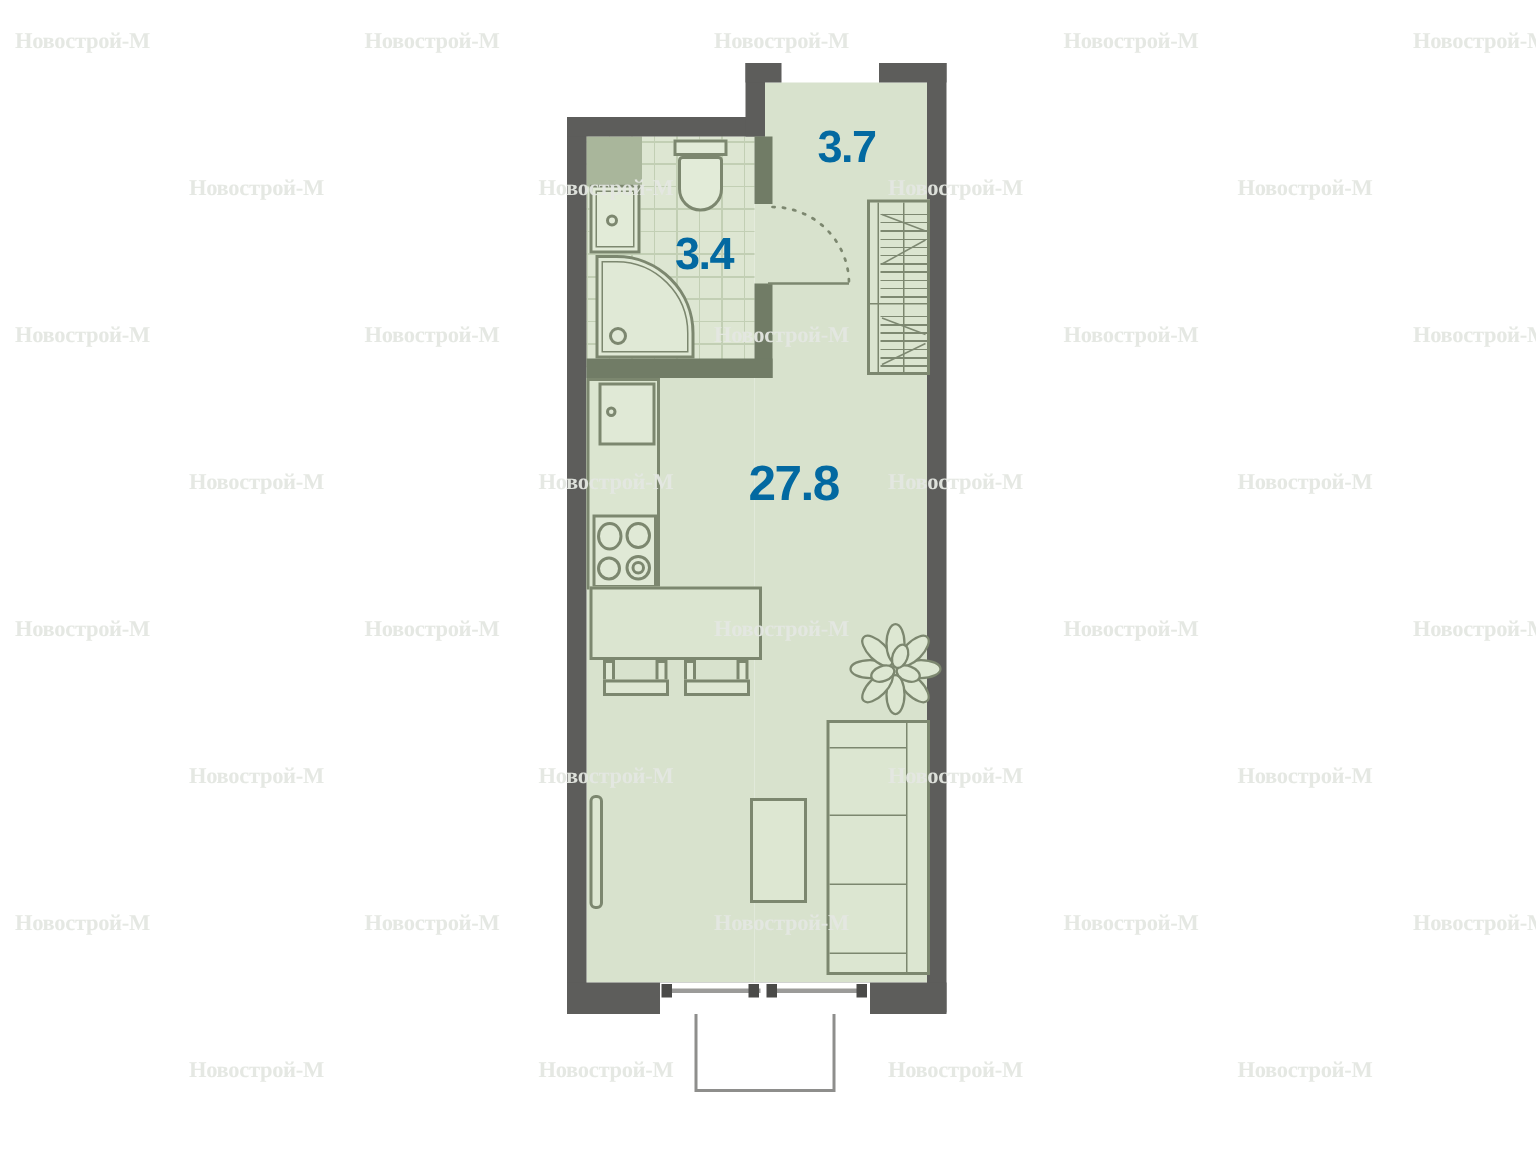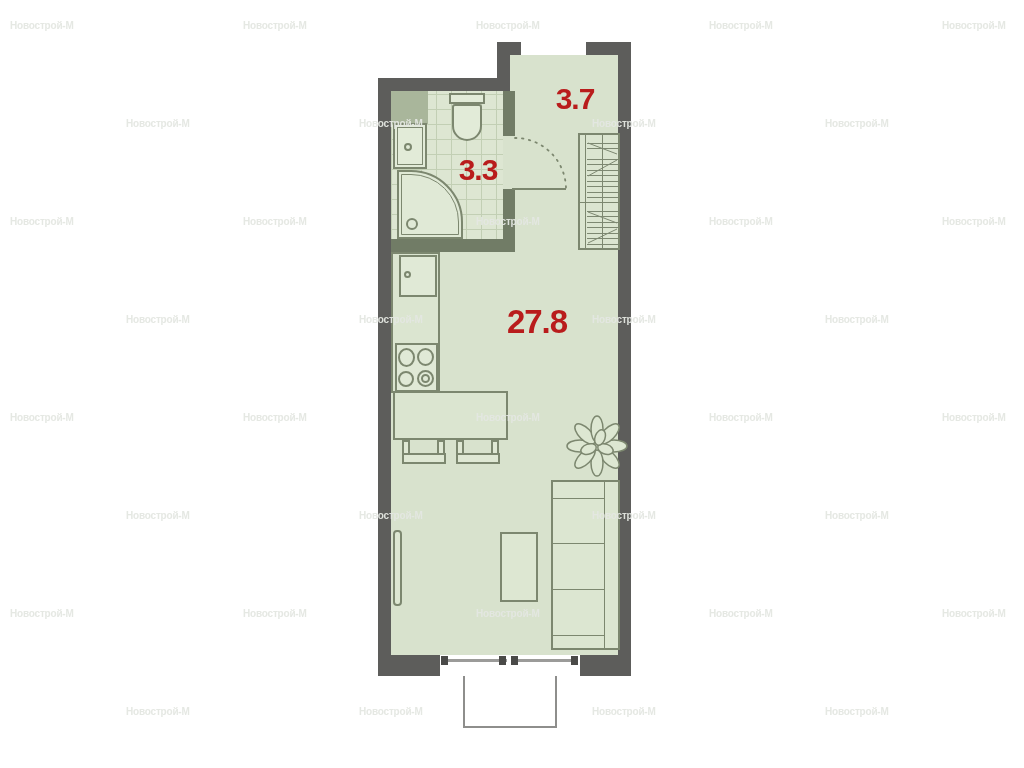--- a/index.html
+++ b/index.html
@@ -12,25 +12,25 @@
   
   .floor{position:absolute;background:#d8e2cd;}
   .tile{position:absolute;background:#dde6d2;
         background-image:
           repeating-linear-gradient(0deg,#c2cfb4 0px,#c2cfb4 1px,transparent 1px,transparent 15px),
           repeating-linear-gradient(90deg,#c2cfb4 0px,#c2cfb4 1px,transparent 1px,transparent 15px);}
   
   .furn{position:absolute;border:2px solid #7c876f;background:#dfe8d4;box-sizing:border-box;}
   .line{position:absolute;background:#7c876f;}
   
-  .room-label{position:absolute;font-weight:bold;color:#b91c1c;letter-spacing:-1px;
-              text-align:center;font-family:"Liberation Sans",sans-serif;}
+  .room-label{position:absolute;font-weight:bold;color:#0369a1;letter-spacing:-1px;
+              font-family:"Liberation Sans",sans-serif;}
   
-  .wm{position:absolute;font-weight:bold;font-size:10px;letter-spacing:-0.2px;
-      color:rgba(228,231,225,0.95);white-space:nowrap;user-select:none;}
+  .wm{position:absolute;font-weight:bold;font-size:15px;letter-spacing:-0.2px;
+      color:rgba(228,231,225,0.95);white-space:nowrap;user-select:none;font-family:Liberation Serif, serif;}
   svg{position:absolute;left:0;top:0;}
 </style>
 </head>
 <body>
 
 <div id="canvas">
 
   <div class="floor" style="left:503px;top:55px;width:115px;height:600px;"></div>
   <div class="floor" style="left:391px;top:245px;width:112px;height:410px;"></div>
   <div class="tile" style="left:391px;top:91px;width:112px;height:154px;"></div>
@@ -132,21 +132,21 @@
         <ellipse cx="17" cy="0" rx="13" ry="6" transform="rotate(270)"></ellipse>
         <ellipse cx="17" cy="0" rx="13" ry="6" transform="rotate(315)"></ellipse>
         <ellipse cx="9" cy="0" rx="8" ry="5" transform="rotate(20)"></ellipse>
         <ellipse cx="9" cy="0" rx="8" ry="5" transform="rotate(160)"></ellipse>
         <ellipse cx="9" cy="0" rx="8" ry="5" transform="rotate(290)"></ellipse>
       </g>
     </g>
   </svg>
 
   <div class="room-label" style="left:545px;top:82px;width:60px;font-size:30px;">3.7</div>
-  <div class="room-label" style="left:450px;top:153px;width:56px;font-size:30px;">3.3</div>
+  <div class="room-label" style="left:450px;top:153px;width:56px;font-size:30px;">3.4</div>
   <div class="room-label" style="left:499px;top:303px;width:76px;font-size:33px;">27.8</div>
 
   <div class="abs" style="left:0;top:0;width:1024px;height:768px;pointer-events:none;">
       <span class="wm" style="left: 10px; top: 20px;">Новострой-М</span>
       <span class="wm" style="left: 243px; top: 20px;">Новострой-М</span>
       <span class="wm" style="left: 476px; top: 20px;">Новострой-М</span>
       <span class="wm" style="left: 709px; top: 20px;">Новострой-М</span>
       <span class="wm" style="left: 942px; top: 20px;">Новострой-М</span>
       <span class="wm" style="left: 126px; top: 118px;">Новострой-М</span>
       <span class="wm" style="left: 359px; top: 118px;">Новострой-М</span>

